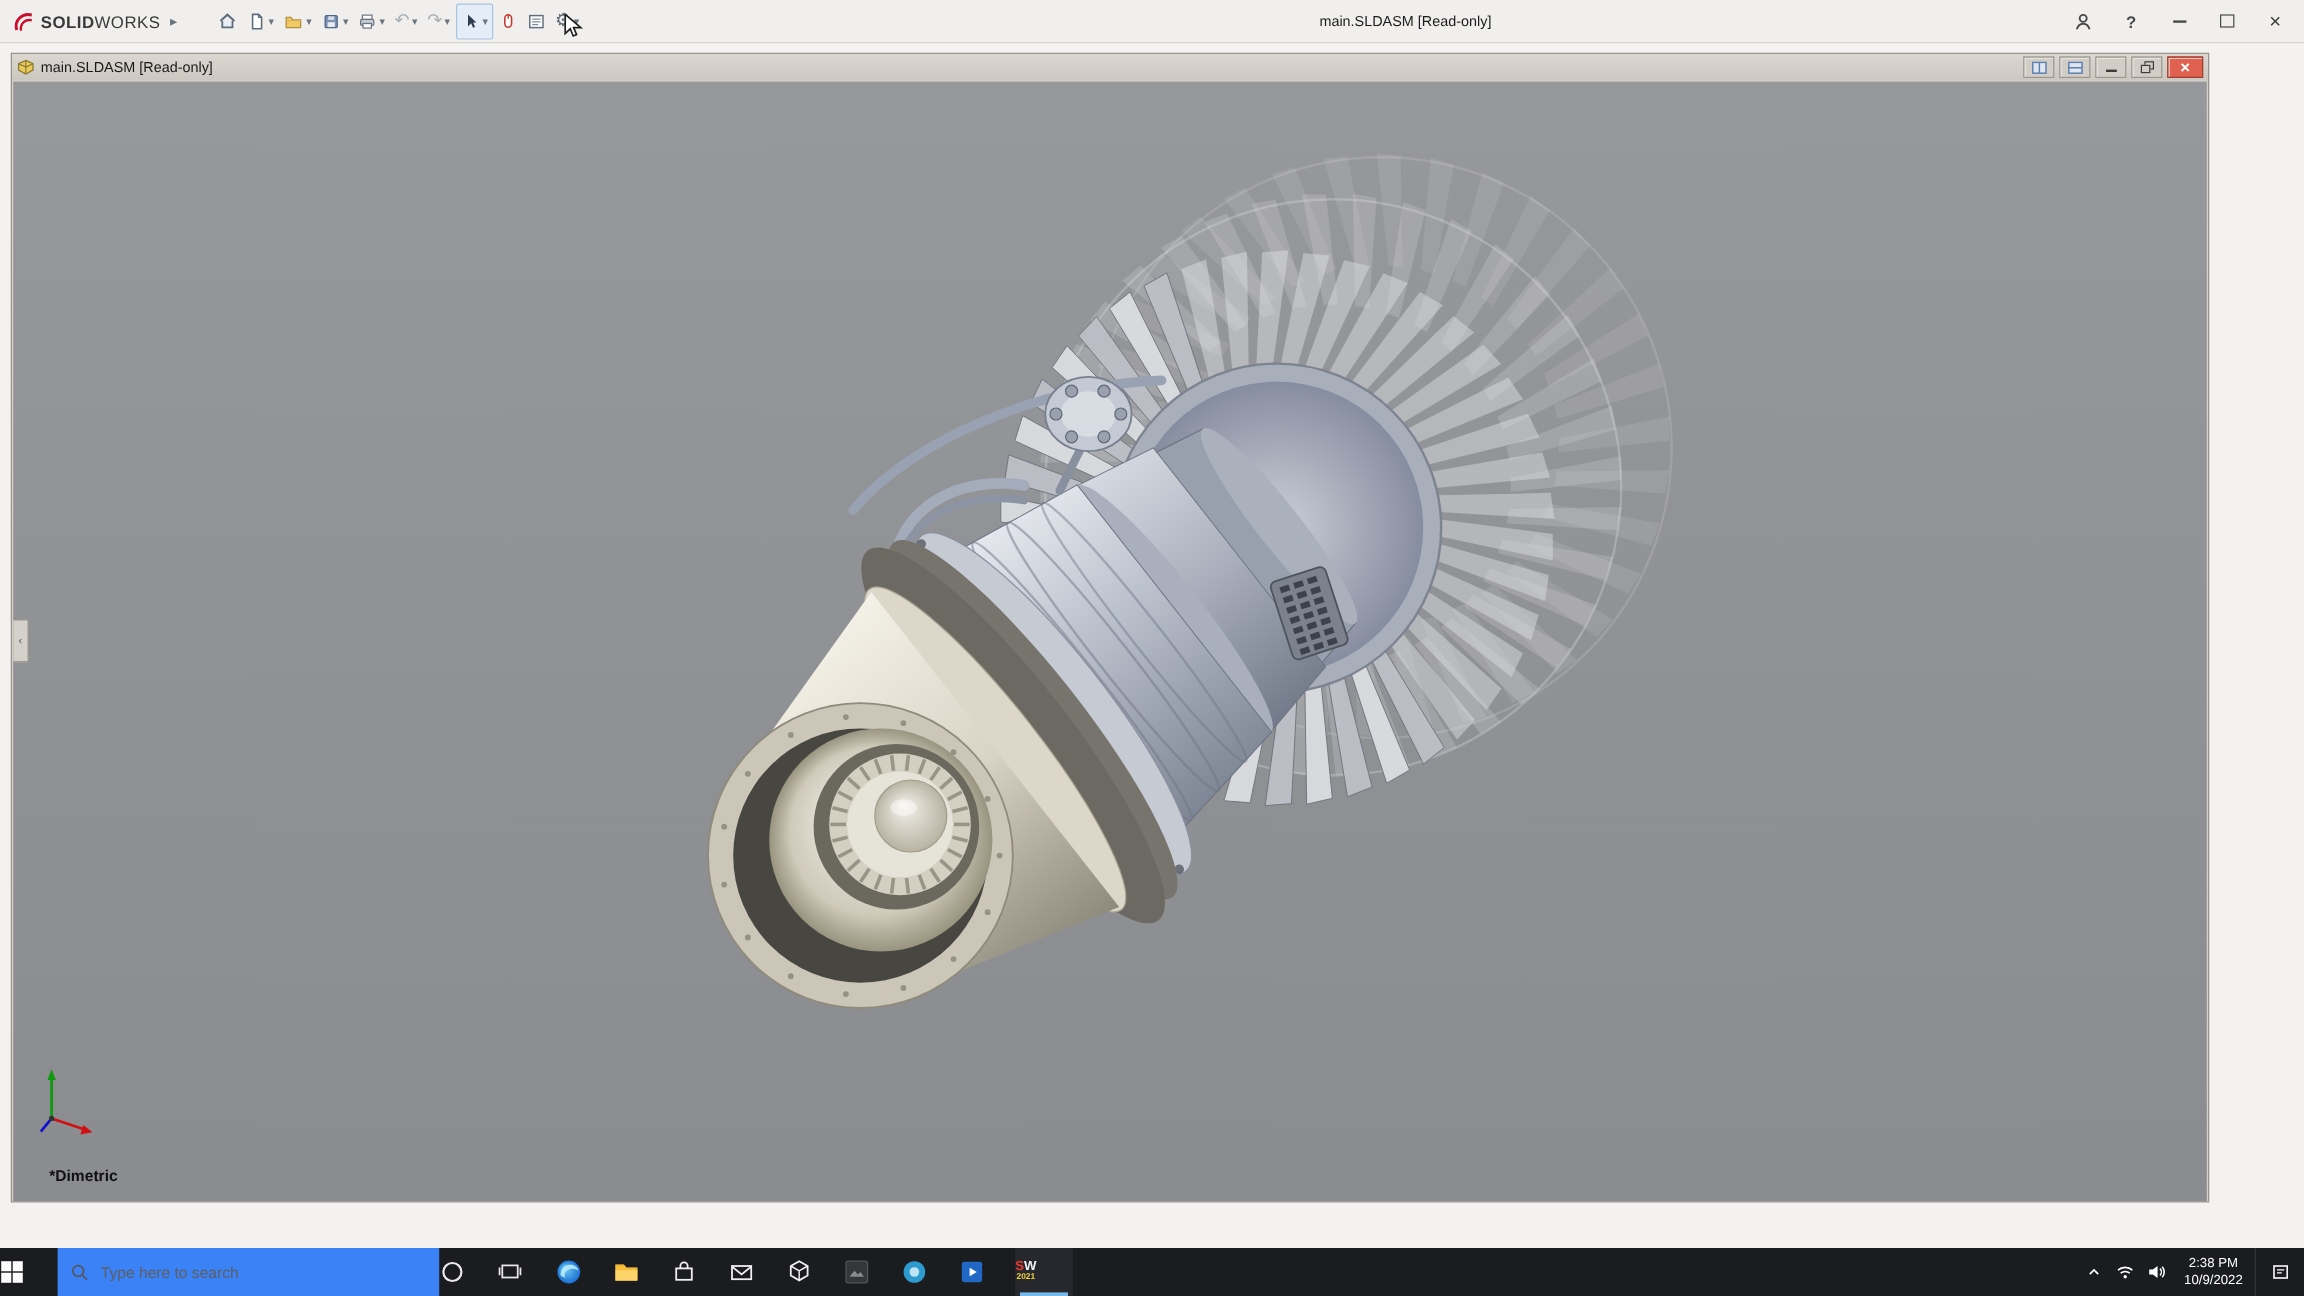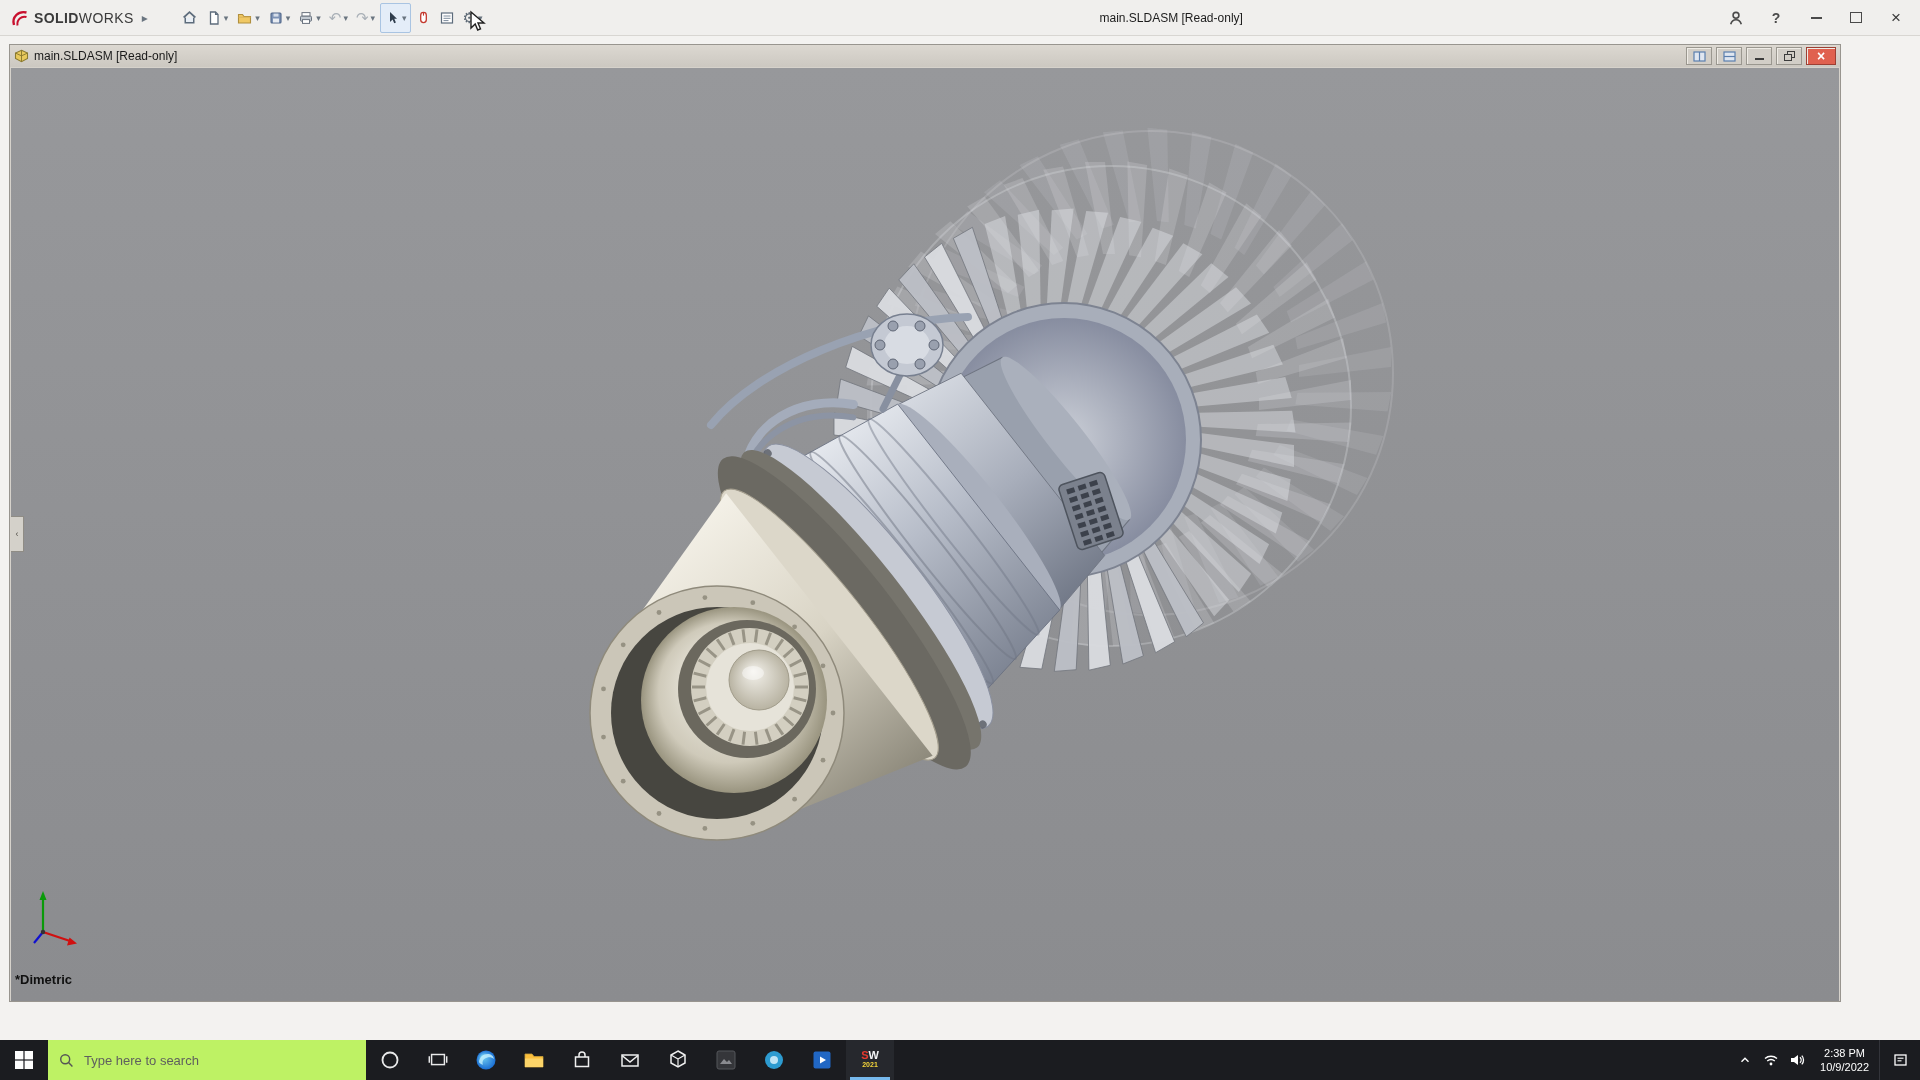--- a/index.html
+++ b/index.html
@@ -41,32 +41,32 @@
   .doc-btn.red .close-x{color:#fff;font-size:14px;font-weight:700;}
   .doc-min{display:block;width:9px;height:2px;background:#3c3c3c;margin-top:6px;}
   .restore{position:relative;width:11px;height:10px;}
   .restore i{position:absolute;display:block;border:1.4px solid #3c3c3c;background:transparent;}
   .restore i:first-child{width:6px;height:5px;right:0;top:0;}
   .restore i:last-child{width:6px;height:5px;left:0;bottom:0;background:#d2cec7;}
 
   .viewport{position:absolute;left:1px;top:23px;width:1828px;height:933px;
             background:linear-gradient(180deg,#97989b 0%,#909194 55%,#8b8c8f 100%);overflow:hidden;}
   .viewport svg.scene{position:absolute;left:0;top:0;}
-  .orientation-label{position:absolute;left:4px;bottom:14px;font-size:13px;font-weight:700;color:#101010;}
+  .orientation-label{position:absolute;left:30px;bottom:14px;font-size:13px;font-weight:700;color:#101010;}
   .collapse-tab{position:absolute;left:0;top:448px;width:12px;height:34px;background:#d4d1ca;
                 border:1px solid #8f8c85;border-left:none;display:flex;align-items:center;justify-content:center;
                 font-size:9px;color:#55524c;cursor:pointer;}
 
   
   .taskbar{position:absolute;left:0;top:1040px;width:1920px;height:40px;background:#1b1c20;
            display:flex;align-items:stretch;z-index:40;}
-  .tb-cell{width:48px;display:flex;align-items:center;justify-content:center;cursor:pointer;}
+  .tb-cell{width:48px;display:flex;align-items:center;justify-content:flex-start;cursor:pointer;}
   .tb-cell.active-app{background:#26282d;position:relative;}
   .tb-cell.active-app::after{content:"";position:absolute;left:4px;right:4px;bottom:0;height:3px;background:#76b9ed;}
-  .search-box{width:318px;background:#bef264;display:flex;align-items:center;gap:8px;padding:0 10px;box-sizing:border-box;}
+  .search-box{width:318px;background:#3b82f6;display:flex;align-items:center;gap:8px;padding:0 10px;box-sizing:border-box;}
   .search-box input{border:none;outline:none;font-size:13px;color:#3a3a3a;flex:1;background:transparent;
                     font-family:"Liberation Sans",sans-serif;}
   .search-box input::placeholder{color:#5f5f5f;}
   .tray{margin-left:auto;display:flex;align-items:center;}
   .tray-icon{width:26px;height:40px;display:flex;align-items:center;justify-content:center;cursor:pointer;}
   .clock{display:flex;flex-direction:column;align-items:center;justify-content:center;color:#fff;
          font-size:11px;line-height:14px;padding:0 10px;cursor:default;text-align:center;}
   .sw-icon{display:flex;flex-direction:column;align-items:center;line-height:10px;}
   .sw-label{color:#f2f3f5;font-weight:700;font-size:11px;}
   .sw-label::first-letter{color:#e6392f;}

